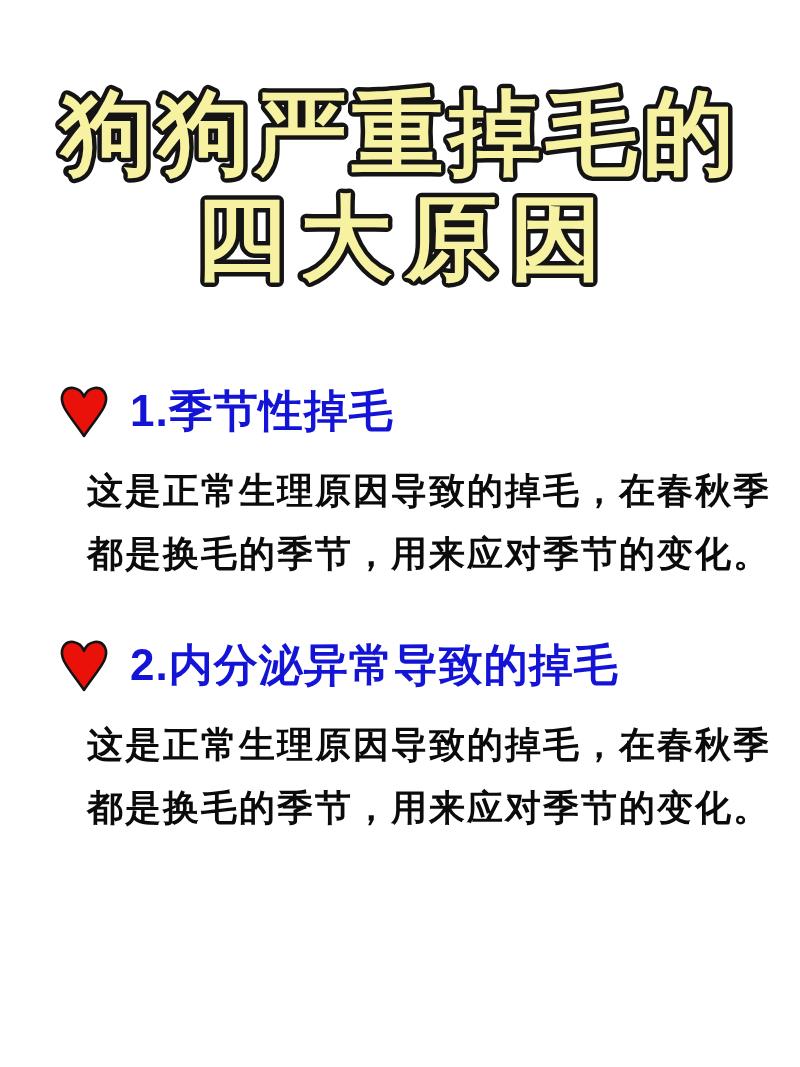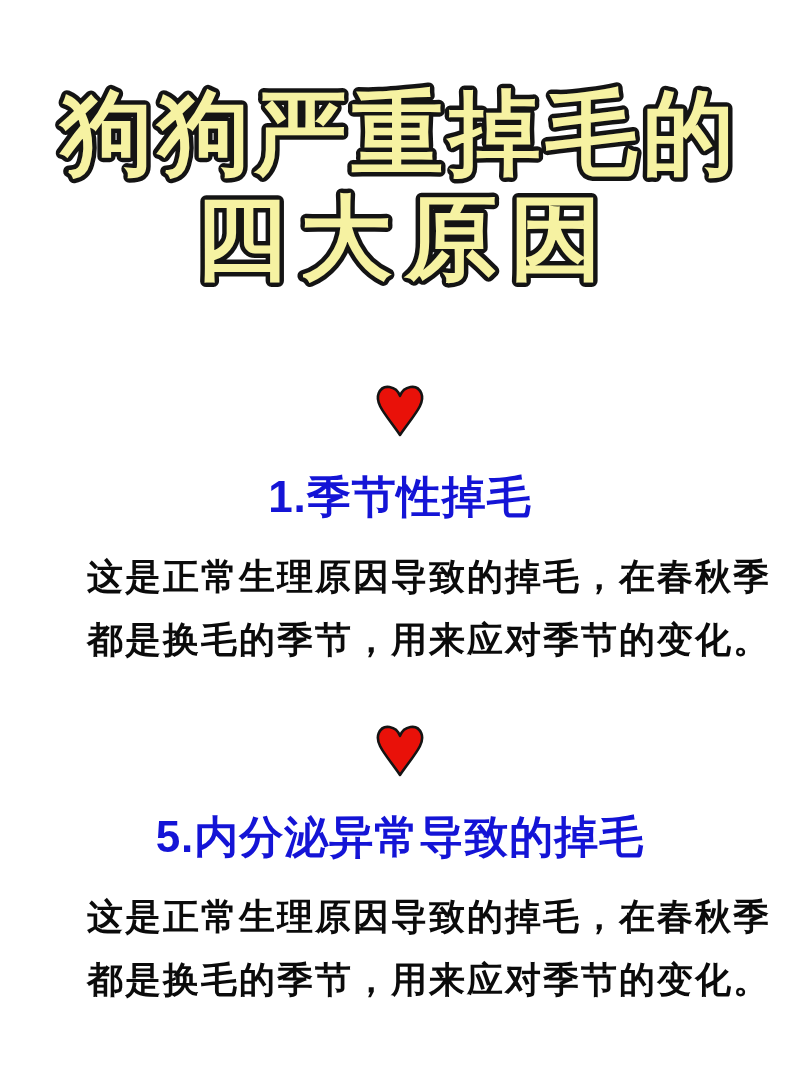--- a/index.html
+++ b/index.html
@@ -46,22 +46,21 @@
   }
   .title-line2 { letter-spacing: 13px; }
 
   .section { padding: 0 58px; }
   .section-one { margin-top: 80px; }
   .section-two { margin-top: 56px; }
 
   .section-header {
     display: flex;
     align-items: center;
-    gap: 28px;
-    flex-direction: column;
+    gap: 20px;
   }
   .heart-svg { display: block; flex: 0 0 auto; }
   .heart-path {
     fill: var(--heart-red);
     stroke: #141414;
     stroke-width: 2.5px;
     stroke-linejoin: round;
   }
   .section-heading {
     font-size: 44px;
@@ -106,21 +105,21 @@
       <p class="body-line">这是正常生理原因导致的掉毛，在春秋季</p>
       <p class="body-line">都是换毛的季节，用来应对季节的变化。</p>
     </div>
   </div>
 
   <div class="section section-two">
     <div class="section-header">
       <svg class="heart-svg" width="52" height="58" viewBox="0 0 50 55">
         <path class="heart-path" d="M25 13 C21.5 3.5, 8.5 0.5, 4.5 10.5 C0.5 20.5, 11.5 31, 25 50.5 C38.5 31, 49.5 20.5, 45.5 10.5 C41.5 0.5, 28.5 3.5, 25 13 Z"></path>
       </svg>
-      <span class="section-heading">5.内分泌异常导致的掉毛</span>
+      <span class="section-heading">2.内分泌异常导致的掉毛</span>
     </div>
     <div class="section-body">
       <p class="body-line">这是正常生理原因导致的掉毛，在春秋季</p>
       <p class="body-line">都是换毛的季节，用来应对季节的变化。</p>
     </div>
   </div>
 
 </div>
 
 </body></html>

